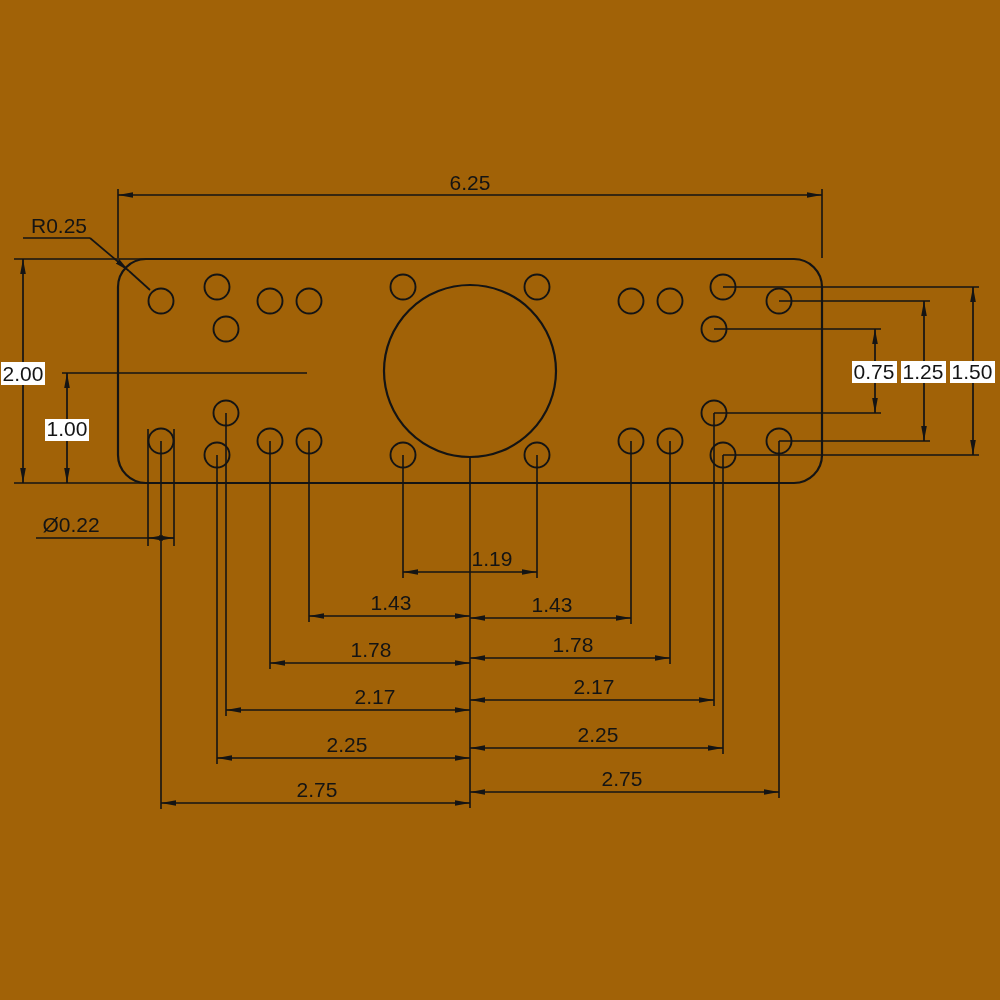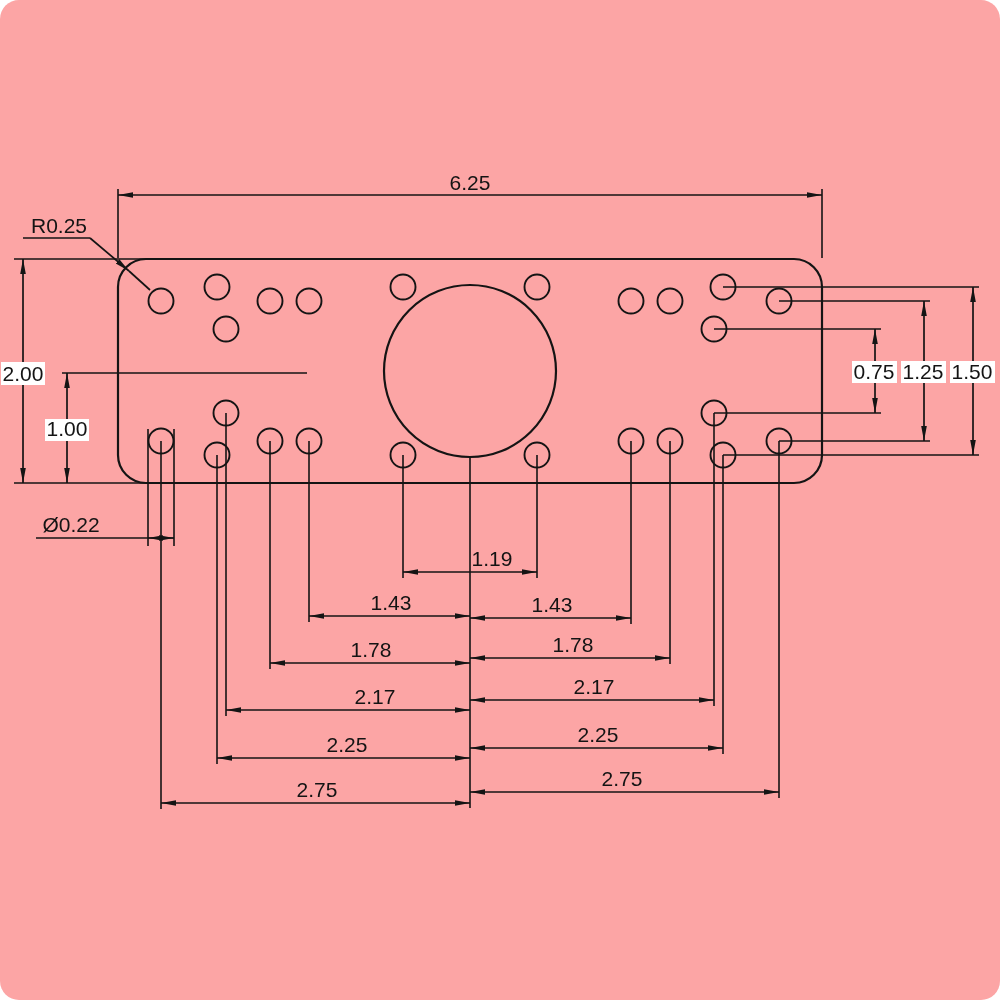--- a/index.html
+++ b/index.html
@@ -1,16 +1,16 @@
 <!DOCTYPE html>
 <html><head>
 <meta charset="utf-8">
 <style>
   html,body{margin:0;padding:0;background:#ffffff;}
-  .page{width:1000px;height:1000px;background:#fca5a5;position:relative;overflow:hidden;border-radius:19px;}
+  .page{width:1000px;height:1000px;background:#a16207;position:relative;overflow:hidden;}
   svg{display:block;}
   .edge{stroke:#141414;stroke-width:2.2;fill:none;stroke-linecap:round;}
   .hole{stroke:#141414;stroke-width:1.9;fill:none;}
   .dim{stroke:#141414;stroke-width:1.7;fill:none;}
   .ext{stroke:#141414;stroke-width:1.6;fill:none;}
   .lbl{font-family:"Liberation Sans","DejaVu Sans",sans-serif;font-size:21px;fill:#141414;text-anchor:middle;}
   .mask{fill:#ffffff;stroke:none;}
   .arr{fill:#141414;stroke:none;}
 </style>
 </head>

